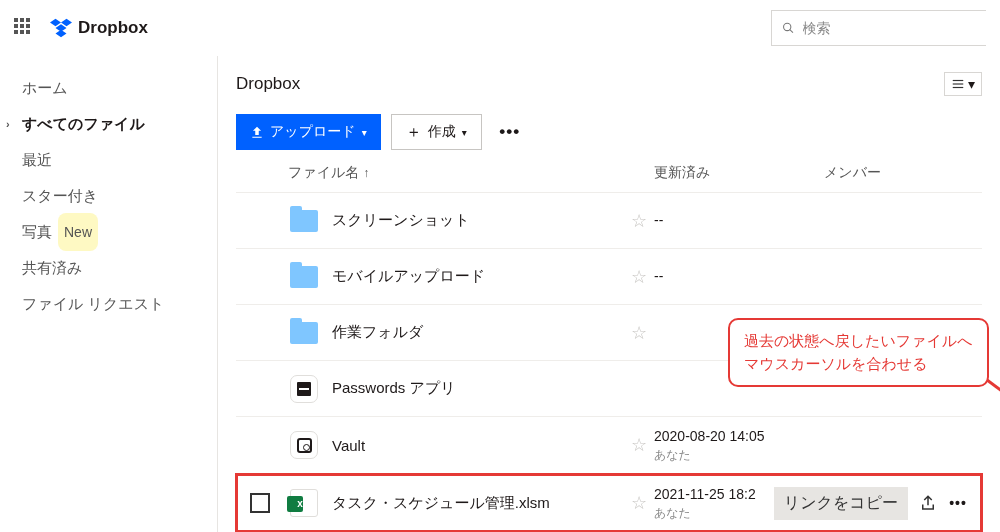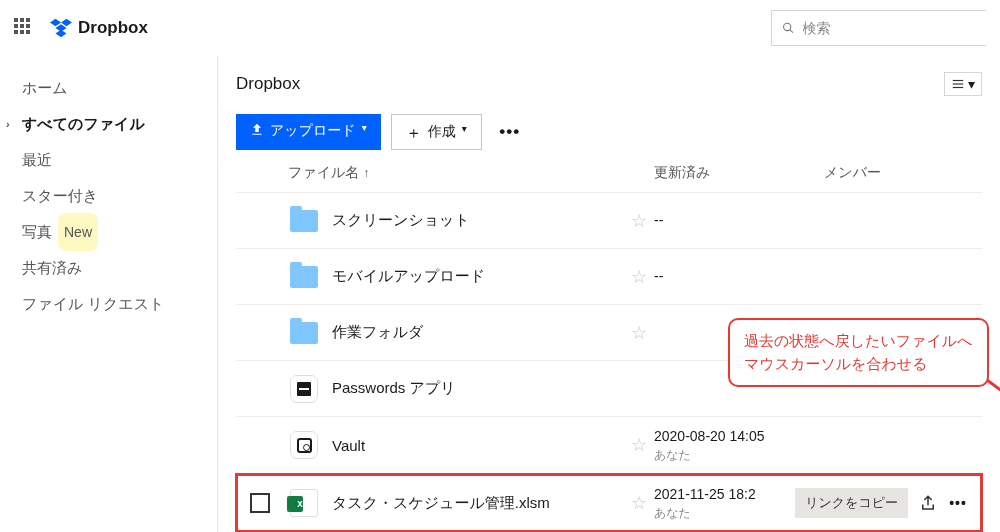--- a/index.html
+++ b/index.html
@@ -72,22 +72,22 @@
   .page-head { display:flex; align-items:center; }
   .page-title { font-size:17px; font-weight:500; }
   .view-opts {
     margin-left:auto; display:flex; align-items:center; gap:3px;
     border:1px solid #d8d6d3; padding:3px 6px; cursor:pointer;
   }
   .view-opts svg { width:14px; height:14px; }
 
   .toolbar { display:flex; gap:10px; margin-top:18px; align-items:center; }
   .btn {
-    display:flex; gap:6px;
-    height:36px; padding:8px 14px; font-size:14px;
+    display:flex; align-items:center; gap:6px;
+    height:36px; padding:0 14px; font-size:14px;
     cursor:pointer; user-select:none;
   }
   .btn-primary { background:#0061ff; color:#fff; }
   .btn-secondary { background:#fff; border:1px solid #c7c5c2; color:#1e1919; }
   .btn .caret { font-size:10px; }
   .more-dots {
     width:36px; height:36px; display:flex; align-items:center; justify-content:center;
     cursor:pointer; font-size:17px; font-weight:700; letter-spacing:1px;
   }
 
@@ -151,21 +151,21 @@
   }
   .checkbox {
     width:20px; height:20px; border:2px solid #333; background:#fff;
   }
   .row.hover .col-check-wrap { width:28px; display:flex; justify-content:center; padding-left:4px;}
   .row .col-check-wrap { width:28px; }
   .row .right-actions {
     display:flex; align-items:center; gap:10px; position:absolute; right:14px;
   }
   .copy-link-btn {
-    background:#e7e5e2; color:#333; padding:6px 10px; font-size:13px;
+    background:#e7e5e2; color:#333; padding:6px 10px; font-size:16px;
     cursor:pointer;
   }
   .act-icon { width:20px; height:20px; display:flex; align-items:center; justify-content:center; cursor:pointer;}
 
   .callout {
     position:absolute;
     top: 262px; left: 510px;
     border:2px solid #e53935; border-radius:10px;
     padding:10px 14px; color:#e53935; font-size:15px;
     background:#fff; line-height:1.5;

